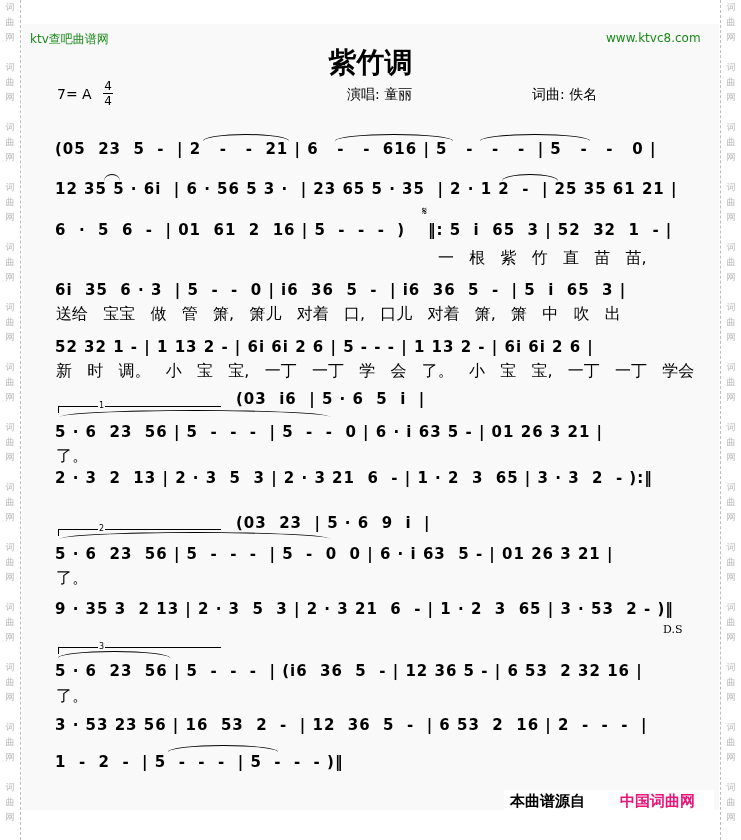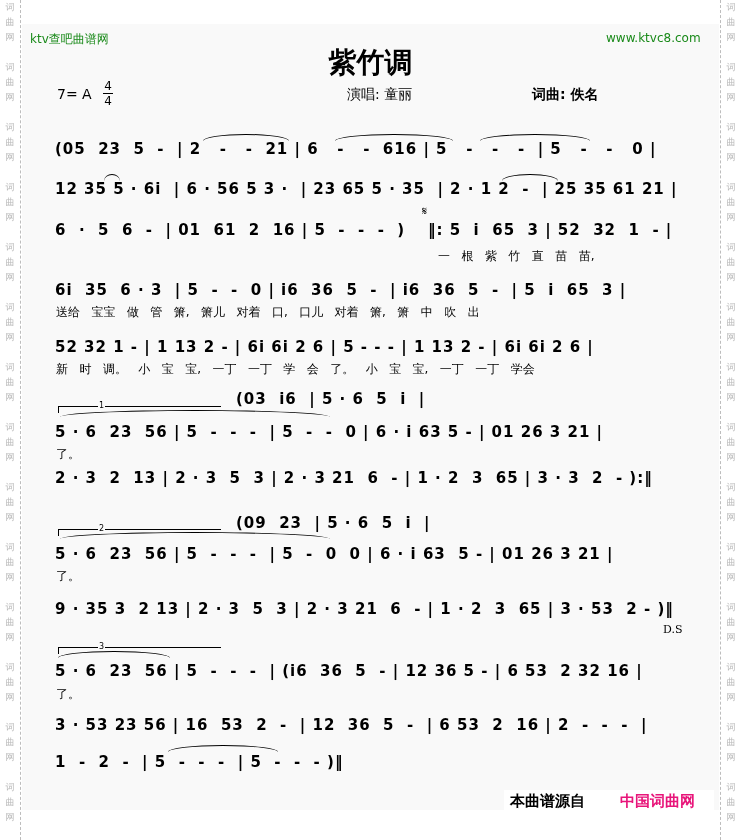--- a/index.html
+++ b/index.html
@@ -23,24 +23,24 @@
     background: #f9f9f9;
   }
   .hdr-left { position: absolute; left: 30px; top: 31px; color: #1a8a1a; font-size: 12px; }
   .hdr-right { position: absolute; left: 606px; top: 31px; color: #1a8a1a; font-size: 12px; }
   .title { position: absolute; left: 0; width: 741px; top: 44px; text-align: center; font-family: "DejaVu Serif", serif; font-weight: bold; font-size: 28px; color: #000; }
   .key { position: absolute; left: 57px; top: 86px; font-size: 14px; color: #000; }
   .timesig { position: absolute; left: 102px; top: 80px; font-size: 12px; line-height: 12px; text-align: center; width: 12px; }
   .timesig span { display: block; }
   .timesig .bar { border-top: 1px solid #000; width: 10px; margin: 1px auto; }
   .singer { position: absolute; left: 347px; top: 86px; font-size: 14px; color: #000; }
-  .composer { position: absolute; left: 532px; top: 86px; font-size: 14px; color: #000; font-weight: bold; }
+  .composer { position: absolute; left: 532px; top: 86px; font-size: 14px; color: #000; }
 
   .line { position: absolute; left: 55px; font-family: "DejaVu Sans", sans-serif; font-weight: bold; font-size: 15px; color: #000; white-space: pre; letter-spacing: 1px; }
-  .lyric { position: absolute; font-size: 12px; color: #000; white-space: pre; }
+  .lyric { position: absolute; font-size: 16px; color: #000; white-space: pre; }
   .slur { position: absolute; border-top: 1.5px solid #000; border-radius: 50% 50% 0 0 / 100% 100% 0 0; height: 6px; }
   .volta { position: absolute; border-top: 1px solid #000; border-left: 1px solid #000; height: 6px; }
   .volta-num { position: absolute; font-size: 8px; background: #f9f9f9; padding: 0 1px; }
   .ds { position: absolute; left: 663px; top: 623px; font-family: "DejaVu Serif", serif; font-weight: normal; font-size: 11px; }
   .segno { position: absolute; left: 422px; top: 204px; font-size: 12px; }
   .footer-box { position: absolute; left: 504px; top: 790px; width: 210px; height: 22px; background: #fff; }
   .footer-src { position: absolute; left: 510px; top: 792px; font-size: 15px; font-weight: bold; color: #000; }
   .footer-site { position: absolute; left: 620px; top: 792px; font-size: 15px; font-weight: bold; color: #e8157a; }
 </style>
 </head>
@@ -157,21 +157,21 @@
 <div class="line" style="top:281px">6i  35  6 · 3  | 5  -  -  0 | i6  36  5  -  | i6  36  5  -  | 5  i  65  3 |</div>
 <div class="line" style="top:338px">52 32 1 - | 1 13 2 - | 6i 6i 2 6 | 5 - - - | 1 13 2 - | 6i 6i 2 6 |</div>
 
 <div class="line" style="top:390px; left:236px">(03  i6  | 5 · 6  5  i  |</div>
 <div class="volta" style="left:58px; top:406px; width:162px"></div>
 <div class="volta-num" style="left:98px; top:401px">1</div>
 <div class="line" style="top:423px">5 · 6  23  56 | 5  -  -  -  | 5  -  -  0 | 6 · i 63 5 - | 01 26 3 21 |</div>
 <div class="lyric" style="left:56px; top:446px">了。</div>
 <div class="line" style="top:469px">2 · 3  2  13 | 2 · 3  5  3 | 2 · 3 21  6  - | 1 · 2  3  65 | 3 · 3  2  - ):‖</div>
 
-<div class="line" style="top:514px; left:236px">(09  23  | 5 · 6  5  i  |</div>
+<div class="line" style="top:514px; left:236px">(03  23  | 5 · 6  9  i  |</div>
 <div class="volta" style="left:58px; top:529px; width:162px"></div>
 <div class="volta-num" style="left:98px; top:524px">2</div>
 <div class="line" style="top:545px">5 · 6  23  56 | 5  -  -  -  | 5  -  0  0 | 6 · i 63  5 - | 01 26 3 21 |</div>
 <div class="lyric" style="left:56px; top:568px">了。</div>
 <div class="line" style="top:600px">9 · 35 3  2 13 | 2 · 3  5  3 | 2 · 3 21  6  - | 1 · 2  3  65 | 3 · 53  2 - )‖</div>
 <div class="ds">D.S</div>
 
 <div class="volta" style="left:58px; top:647px; width:162px"></div>
 <div class="volta-num" style="left:98px; top:642px">3</div>
 <div class="line" style="top:662px">5 · 6  23  56 | 5  -  -  -  | (i6  36  5  - | 12 36 5 - | 6 53  2 32 16 |</div>

